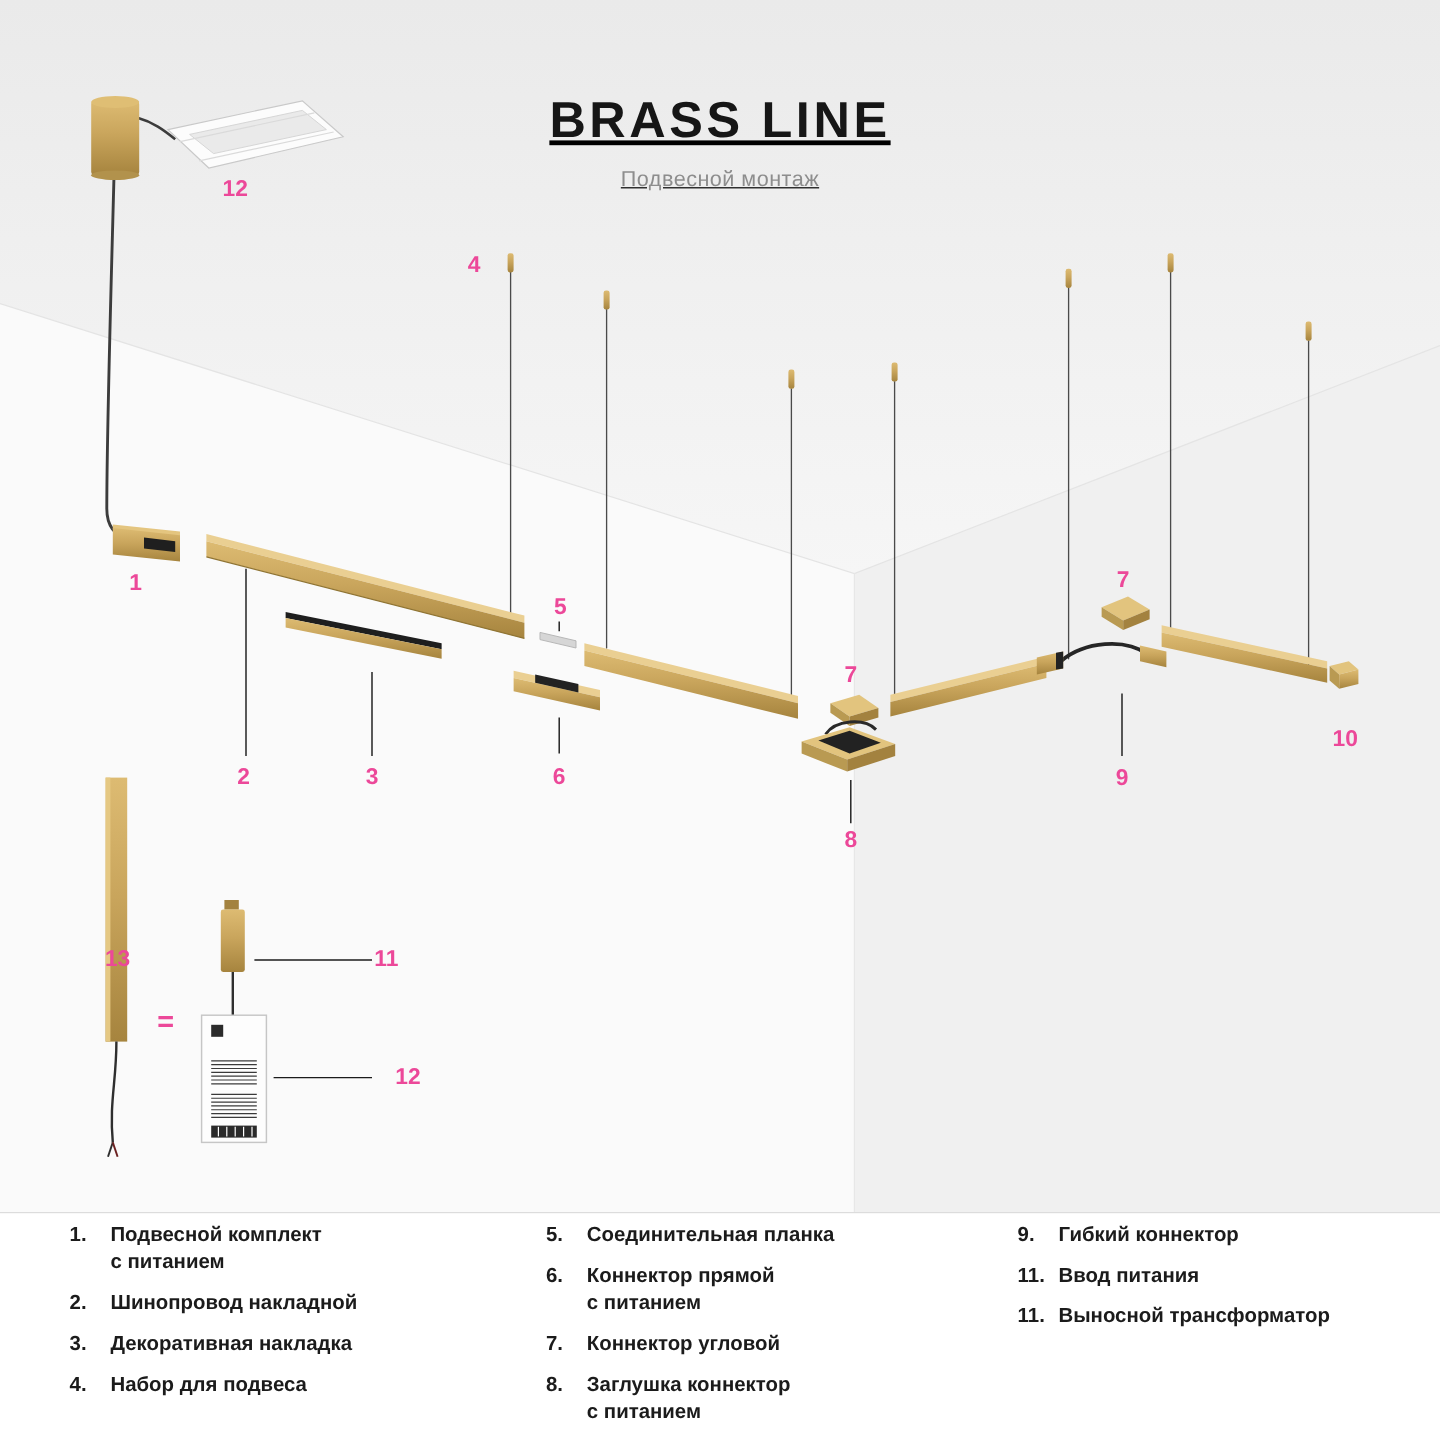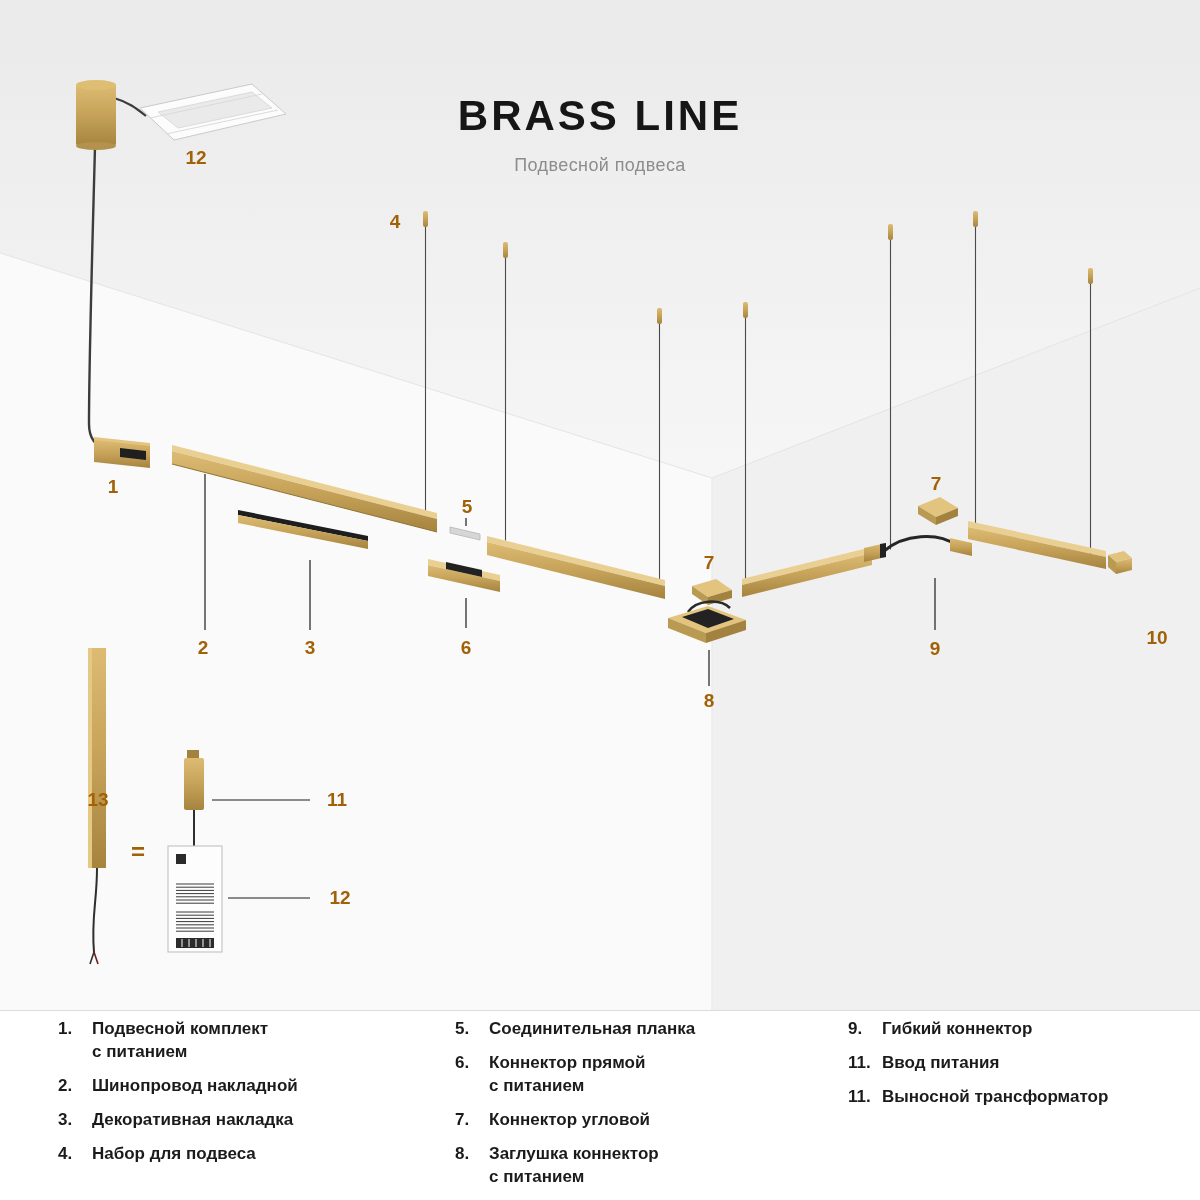--- a/index.html
+++ b/index.html
@@ -1,25 +1,25 @@
 <!DOCTYPE html>
 <html><head>
 <meta charset="utf-8">
 <style>
   * { margin:0; padding:0; box-sizing:border-box; }
   html,body { background:#ffffff; font-family:"Liberation Sans", sans-serif; }
   .page { position:relative; width:1200px; height:1200px; background:#ffffff; overflow:hidden; }
 
-  .header { position:absolute; top:92px; left:0; width:100%; text-align:center; z-index:6; }
+  .header { position:absolute; top:76px; left:0; width:100%; text-align:center; z-index:6;text-decoration:underline; }
   .title { font-size:42px; font-weight:700; letter-spacing:3px; color:#161616; }
   .subtitle { margin-top:15px; font-size:18px; color:#8d8d8d; letter-spacing:0.4px; }
 
   svg.diagram { position:absolute; top:0; left:0; z-index:1; }
 
-  .dlabel { position:absolute; transform:translate(-50%,-50%); font-size:19px; font-weight:700; color:#a16207; z-index:5; white-space:nowrap; }
+  .dlabel { position:absolute; transform:translate(-50%,-50%); font-size:19px; font-weight:700; color:#ec4899; z-index:5; white-space:nowrap; }
   .equals { font-size:24px; }
 
   .divider { position:absolute; top:1010px; left:0; width:1200px; height:1px; background:#dcdcdc; z-index:2; }
 
   .legend-col { position:absolute; top:1017px; z-index:5; }
   .col1 { left:58px;  width:370px; }
   .col2 { left:455px; width:370px; }
   .col3 { left:848px; width:340px; }
   .legend-item { display:flex; align-items:flex-start; margin-bottom:11px; font-size:17px; font-weight:700; color:#1b1b1b; line-height:23px; }
   .legend-num { width:34px; flex:none; }
@@ -206,37 +206,37 @@
       <line x1="466" y1="598" x2="466" y2="628"></line>
       <line x1="709" y1="650" x2="709" y2="686"></line>
       <line x1="935" y1="578" x2="935" y2="630"></line>
       <line x1="212" y1="800" x2="310" y2="800"></line>
       <line x1="228" y1="898" x2="310" y2="898"></line>
     </g>
   </svg>
 
   <div class="header">
     <div class="title">BRASS LINE</div>
-    <div class="subtitle">Подвесной подвеса</div>
+    <div class="subtitle">Подвесной монтаж</div>
   </div>
 
   <div class="dlabel" style="left:196px; top:158px;">12</div>
   <div class="dlabel" style="left:395px; top:222px;">4</div>
   <div class="dlabel" style="left:113px; top:487px;">1</div>
   <div class="dlabel" style="left:203px; top:648px;">2</div>
   <div class="dlabel" style="left:310px; top:648px;">3</div>
   <div class="dlabel" style="left:467px; top:507px;">5</div>
   <div class="dlabel" style="left:466px; top:648px;">6</div>
   <div class="dlabel" style="left:709px; top:563px;">7</div>
   <div class="dlabel" style="left:709px; top:701px;">8</div>
   <div class="dlabel" style="left:936px; top:484px;">7</div>
   <div class="dlabel" style="left:935px; top:649px;">9</div>
-  <div class="dlabel" style="left:1121px; top:638px;margin-left:36px;">10</div>
+  <div class="dlabel" style="left:1121px; top:617px;">10</div>
   <div class="dlabel" style="left:58px; top:800px;margin-left:40px;">13</div>
-  <div class="dlabel" style="left:337px; top:800px;">11</div>
+  <div class="dlabel" style="left:322px; top:800px;">11</div>
   <div class="dlabel" style="left:340px; top:898px;">12</div>
   <div class="dlabel equals" style="left:138px; top:852px;">=</div>
 
   <div class="divider"></div>
 
   <div class="legend-col col1">
     <div class="legend-item">
       <span class="legend-num">1.</span>
       <span class="legend-label">Подвесной комплект
 с питанием</span>

